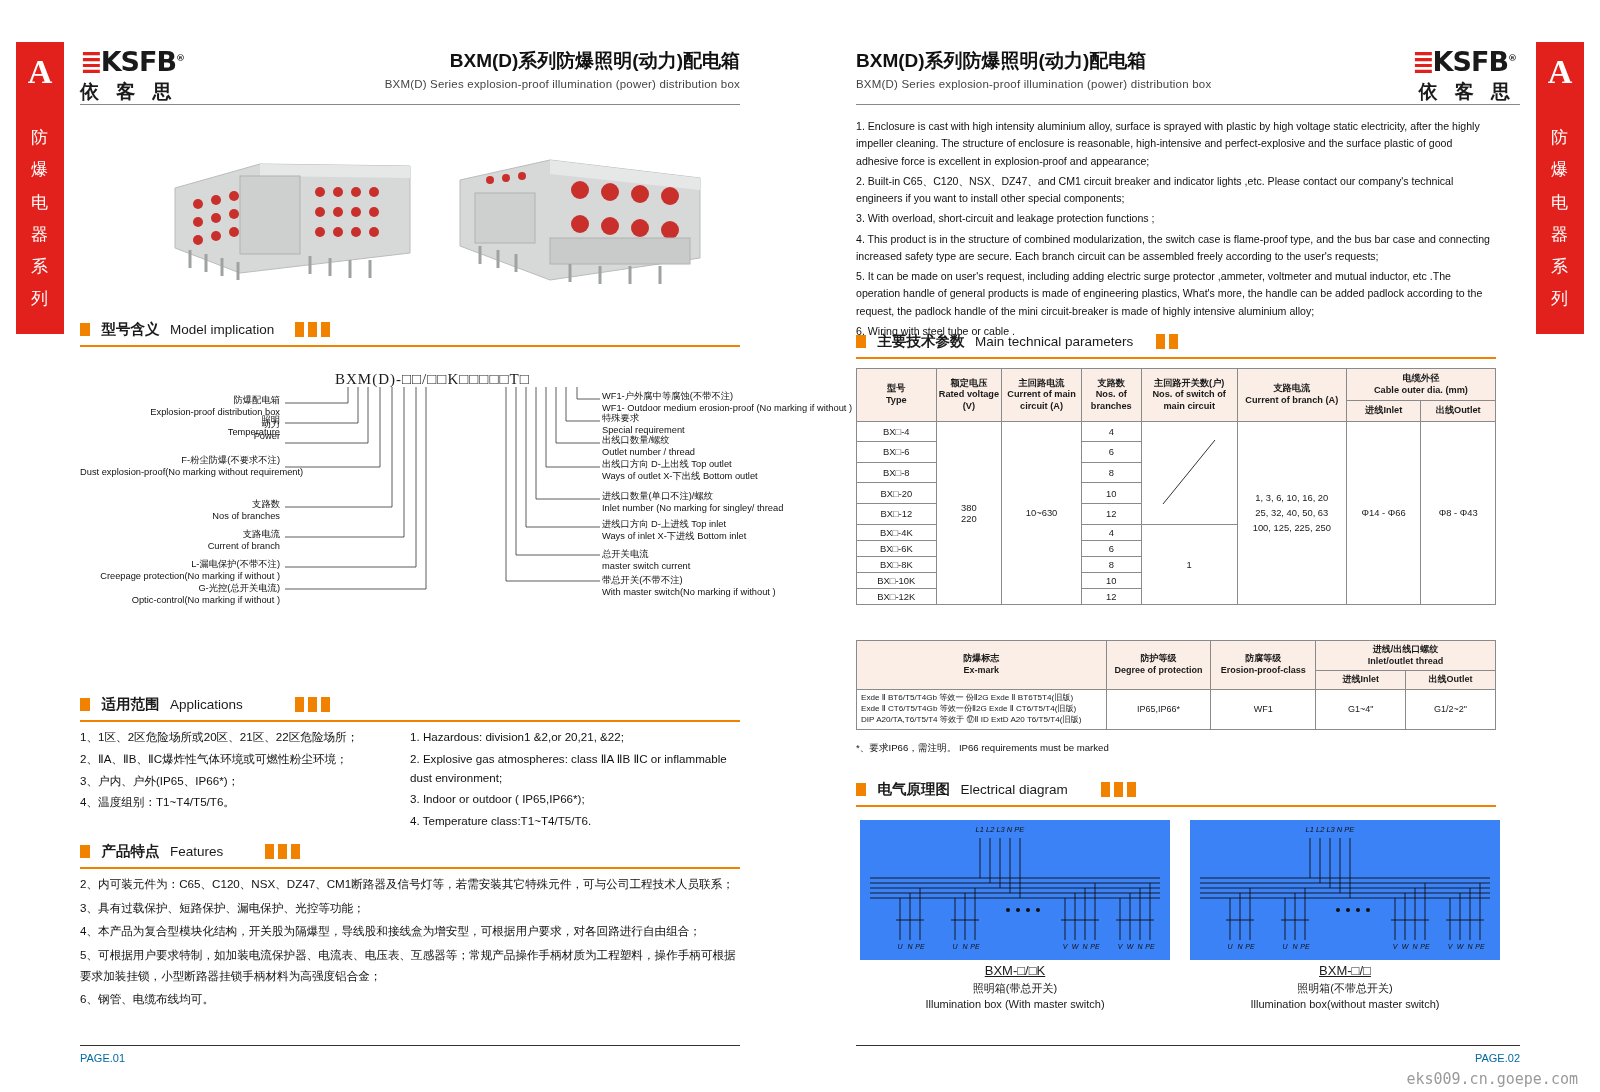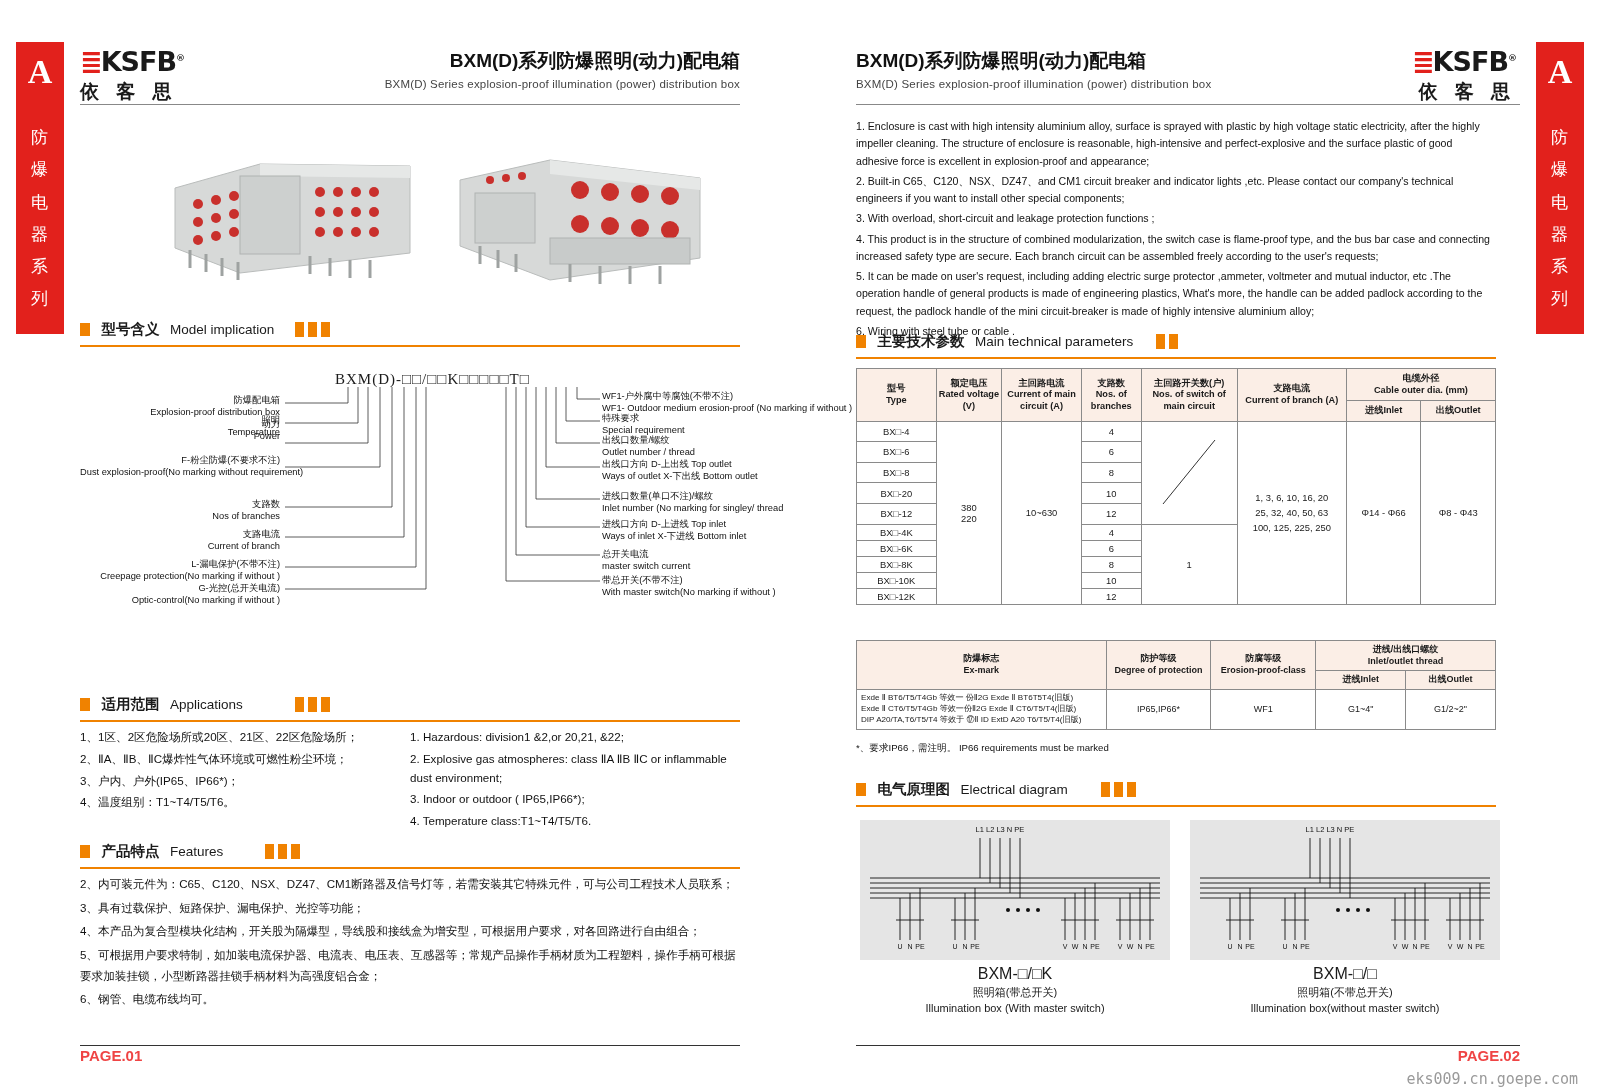--- a/index.html
+++ b/index.html
@@ -94,25 +94,25 @@
   .tbl1 th, .tbl1 td { border:1px solid #8a8a8a; text-align:center; padding:2px 1px; }
   .tbl1 thead th { background:#fbeee6; font-size:9.2px; line-height:1.25; padding:4px 2px; }
   .tbl2 { position:absolute; left:856px; top:640px; width:640px; font-size:9px; }
   .tbl2 th, .tbl2 td { border:1px solid #8a8a8a; text-align:center; padding:3px 2px; }
   .tbl2 thead th { background:#fbeee6; line-height:1.3; }
   .tbl2 td.lead { text-align:left; padding-left:4px; line-height:1.35; font-size:8.1px;}
 
   .note { position:absolute; left:856px; top:742px; font-size:9.6px; color:#111; }
 
   
-  .diagram { position:absolute; background:#e5e5e5; }
+  .diagram { position:absolute; background:#3b82f6;font-style:italic; }
   .cap { position:absolute; text-align:center; font-size:11px; line-height:1.45; }
-  .cap .t1 { font-size:16px; }
-
-  .pagenum { position:absolute; bottom:28px; font-size:15px; font-weight:bold; color:#ef4444;}
+  .cap .t1 { font-size:13px;text-decoration:underline; }
+
+  .pagenum { position:absolute; bottom:28px; font-size:11px; font-weight:normal; color:#0369a1;}
   .footrule { position:absolute; height:1px; background:#333; }
   .watermark { position:absolute; right:22px; bottom:4px; font-size:15px; color:#9a9a9a; font-family:"DejaVu Sans Mono", monospace;}
 </style>
 </head>
 <body>
 
 <div class="page page-left">
 
   <div class="side-tab tab-left">
     <div class="letter">A</div>

